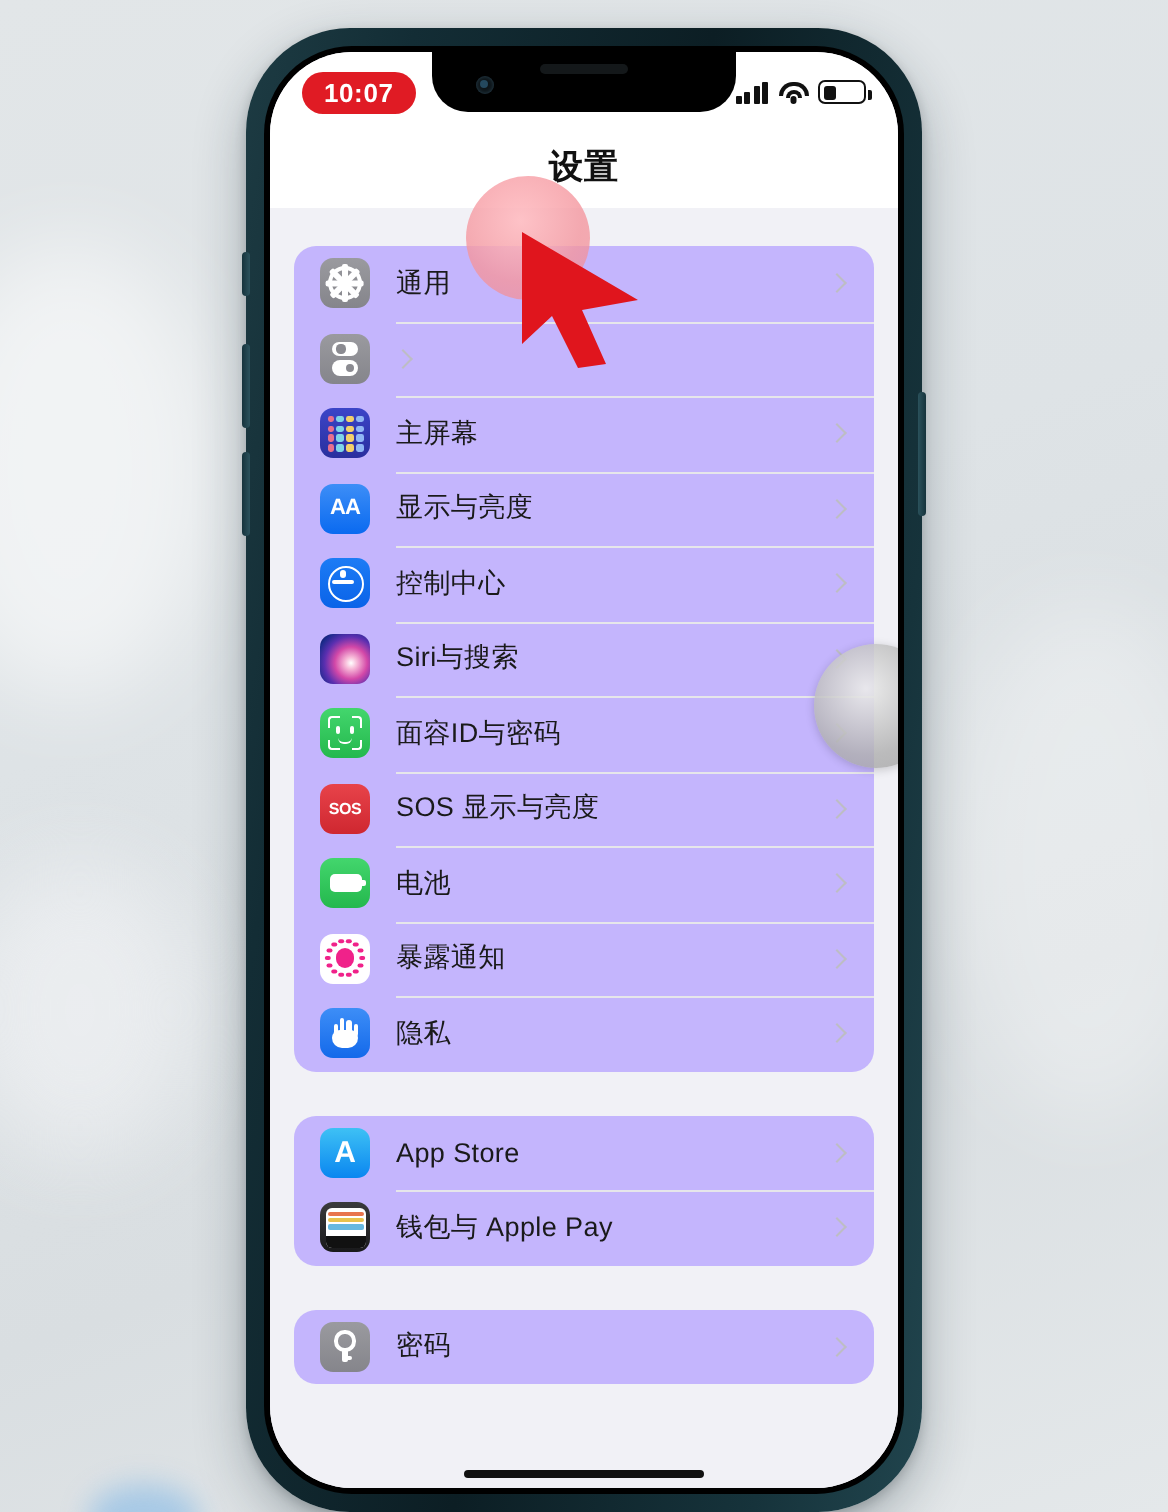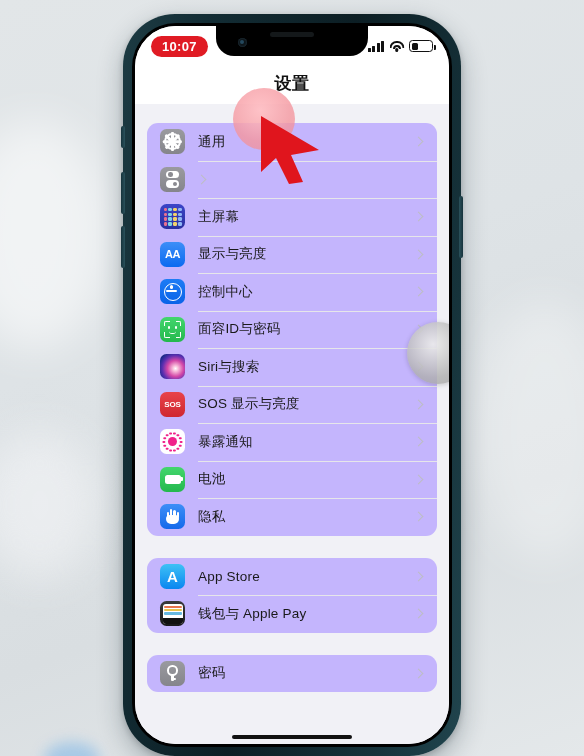--- a/index.html
+++ b/index.html
@@ -466,44 +466,52 @@
           <div class="row">
             <div class="ic ic-acc">
                 <div class="acc-g"></div>
               </div>
             <div class="row-label">控制中心</div>
             <div class="chev"></div>
           </div>
 
 
           <div class="row">
+            <div class="ic ic-siri"></div>
+            <div class="row-label">Siri与搜索</div>
+            <div class="chev"></div>
+          </div>
+
+          <div class="row">
             <div class="ic ic-face">
               <div class="face-g">
                 <div class="cr tl"></div>
                   <div class="cr tr"></div>
                   <div class="cr bl"></div>
                   <div class="cr br"></div>
                 <div class="ey l"></div>
                   <div class="ey r"></div>
                   <div class="mo"></div>
               </div>
             </div>
             <div class="row-label">面容ID与密码</div>
             <div class="chev"></div>
           </div>
 
           <div class="row">
-            <div class="ic ic-siri"></div>
-            <div class="row-label">Siri与搜索</div>
-            <div class="chev"></div>
-          </div>
-
-          <div class="row">
             <div class="ic ic-sos">SOS</div>
             <div class="row-label">SOS 显示与亮度</div>
+            <div class="chev"></div>
+          </div>
+
+          <div class="row">
+            <div class="ic ic-batt">
+                <div class="batt-g"></div>
+              </div>
+            <div class="row-label">电池</div>
             <div class="chev"></div>
           </div>
 
           <div class="row">
             <div class="ic ic-expo">
               <div class="expo-g" id="expo-rays">
                   <div class="core"></div>
                   <div class="ray" style="transform: translate(8.6px, 0px);"></div>
                   <div class="ray" style="transform: translate(7.75px, 3.73px);"></div>
                   <div class="ray" style="transform: translate(5.36px, 6.72px);"></div>
@@ -518,28 +526,20 @@
                   <div class="ray" style="transform: translate(1.91px, -8.38px);"></div>
                   <div class="ray" style="transform: translate(5.36px, -6.72px);"></div>
                   <div class="ray" style="transform: translate(7.75px, -3.73px);"></div>
                 </div>
             </div>
             <div class="row-label">暴露通知</div>
             <div class="chev"></div>
           </div>
 
           <div class="row">
-            <div class="ic ic-batt">
-                <div class="batt-g"></div>
-              </div>
-            <div class="row-label">电池</div>
-            <div class="chev"></div>
-          </div>
-
-          <div class="row">
             <div class="ic ic-priv">
               <div class="hand-g">
                   <div class="fg f1"></div>
                   <div class="fg f2"></div>
                   <div class="fg f3"></div>
                   <div class="fg f4"></div>
                   <div class="palm"></div>
                 </div>
             </div>
             <div class="row-label">隐私</div>

